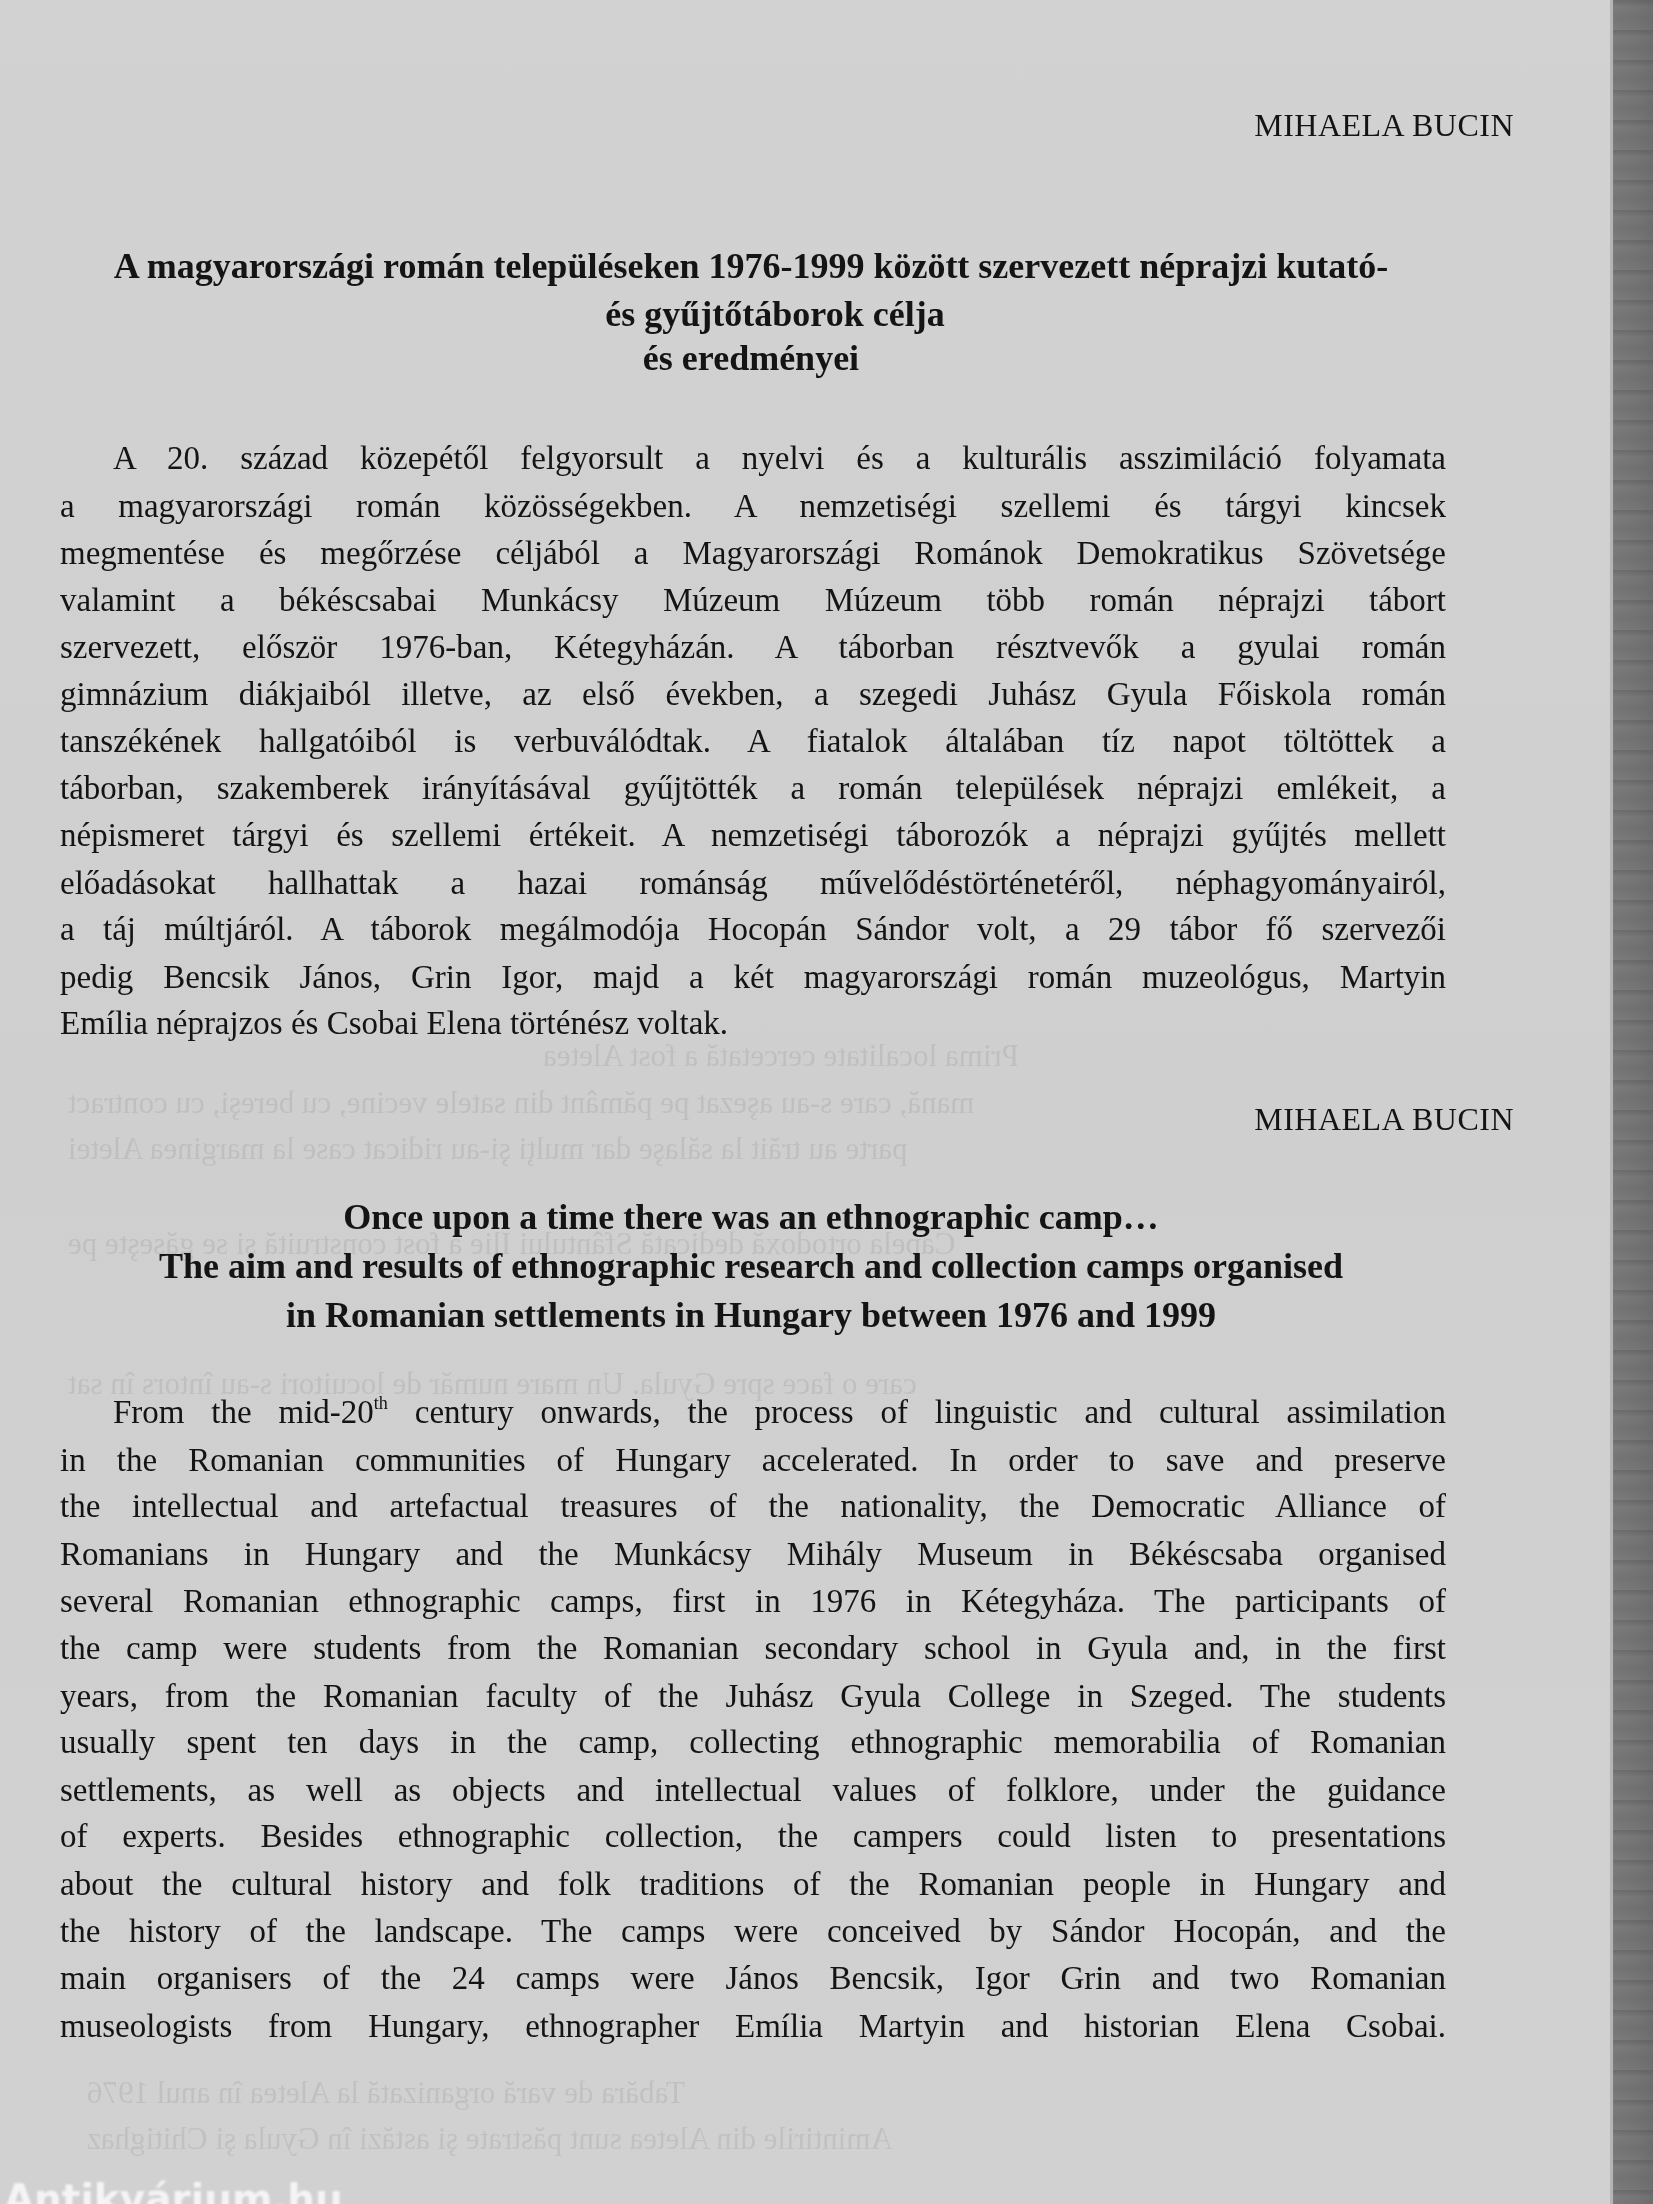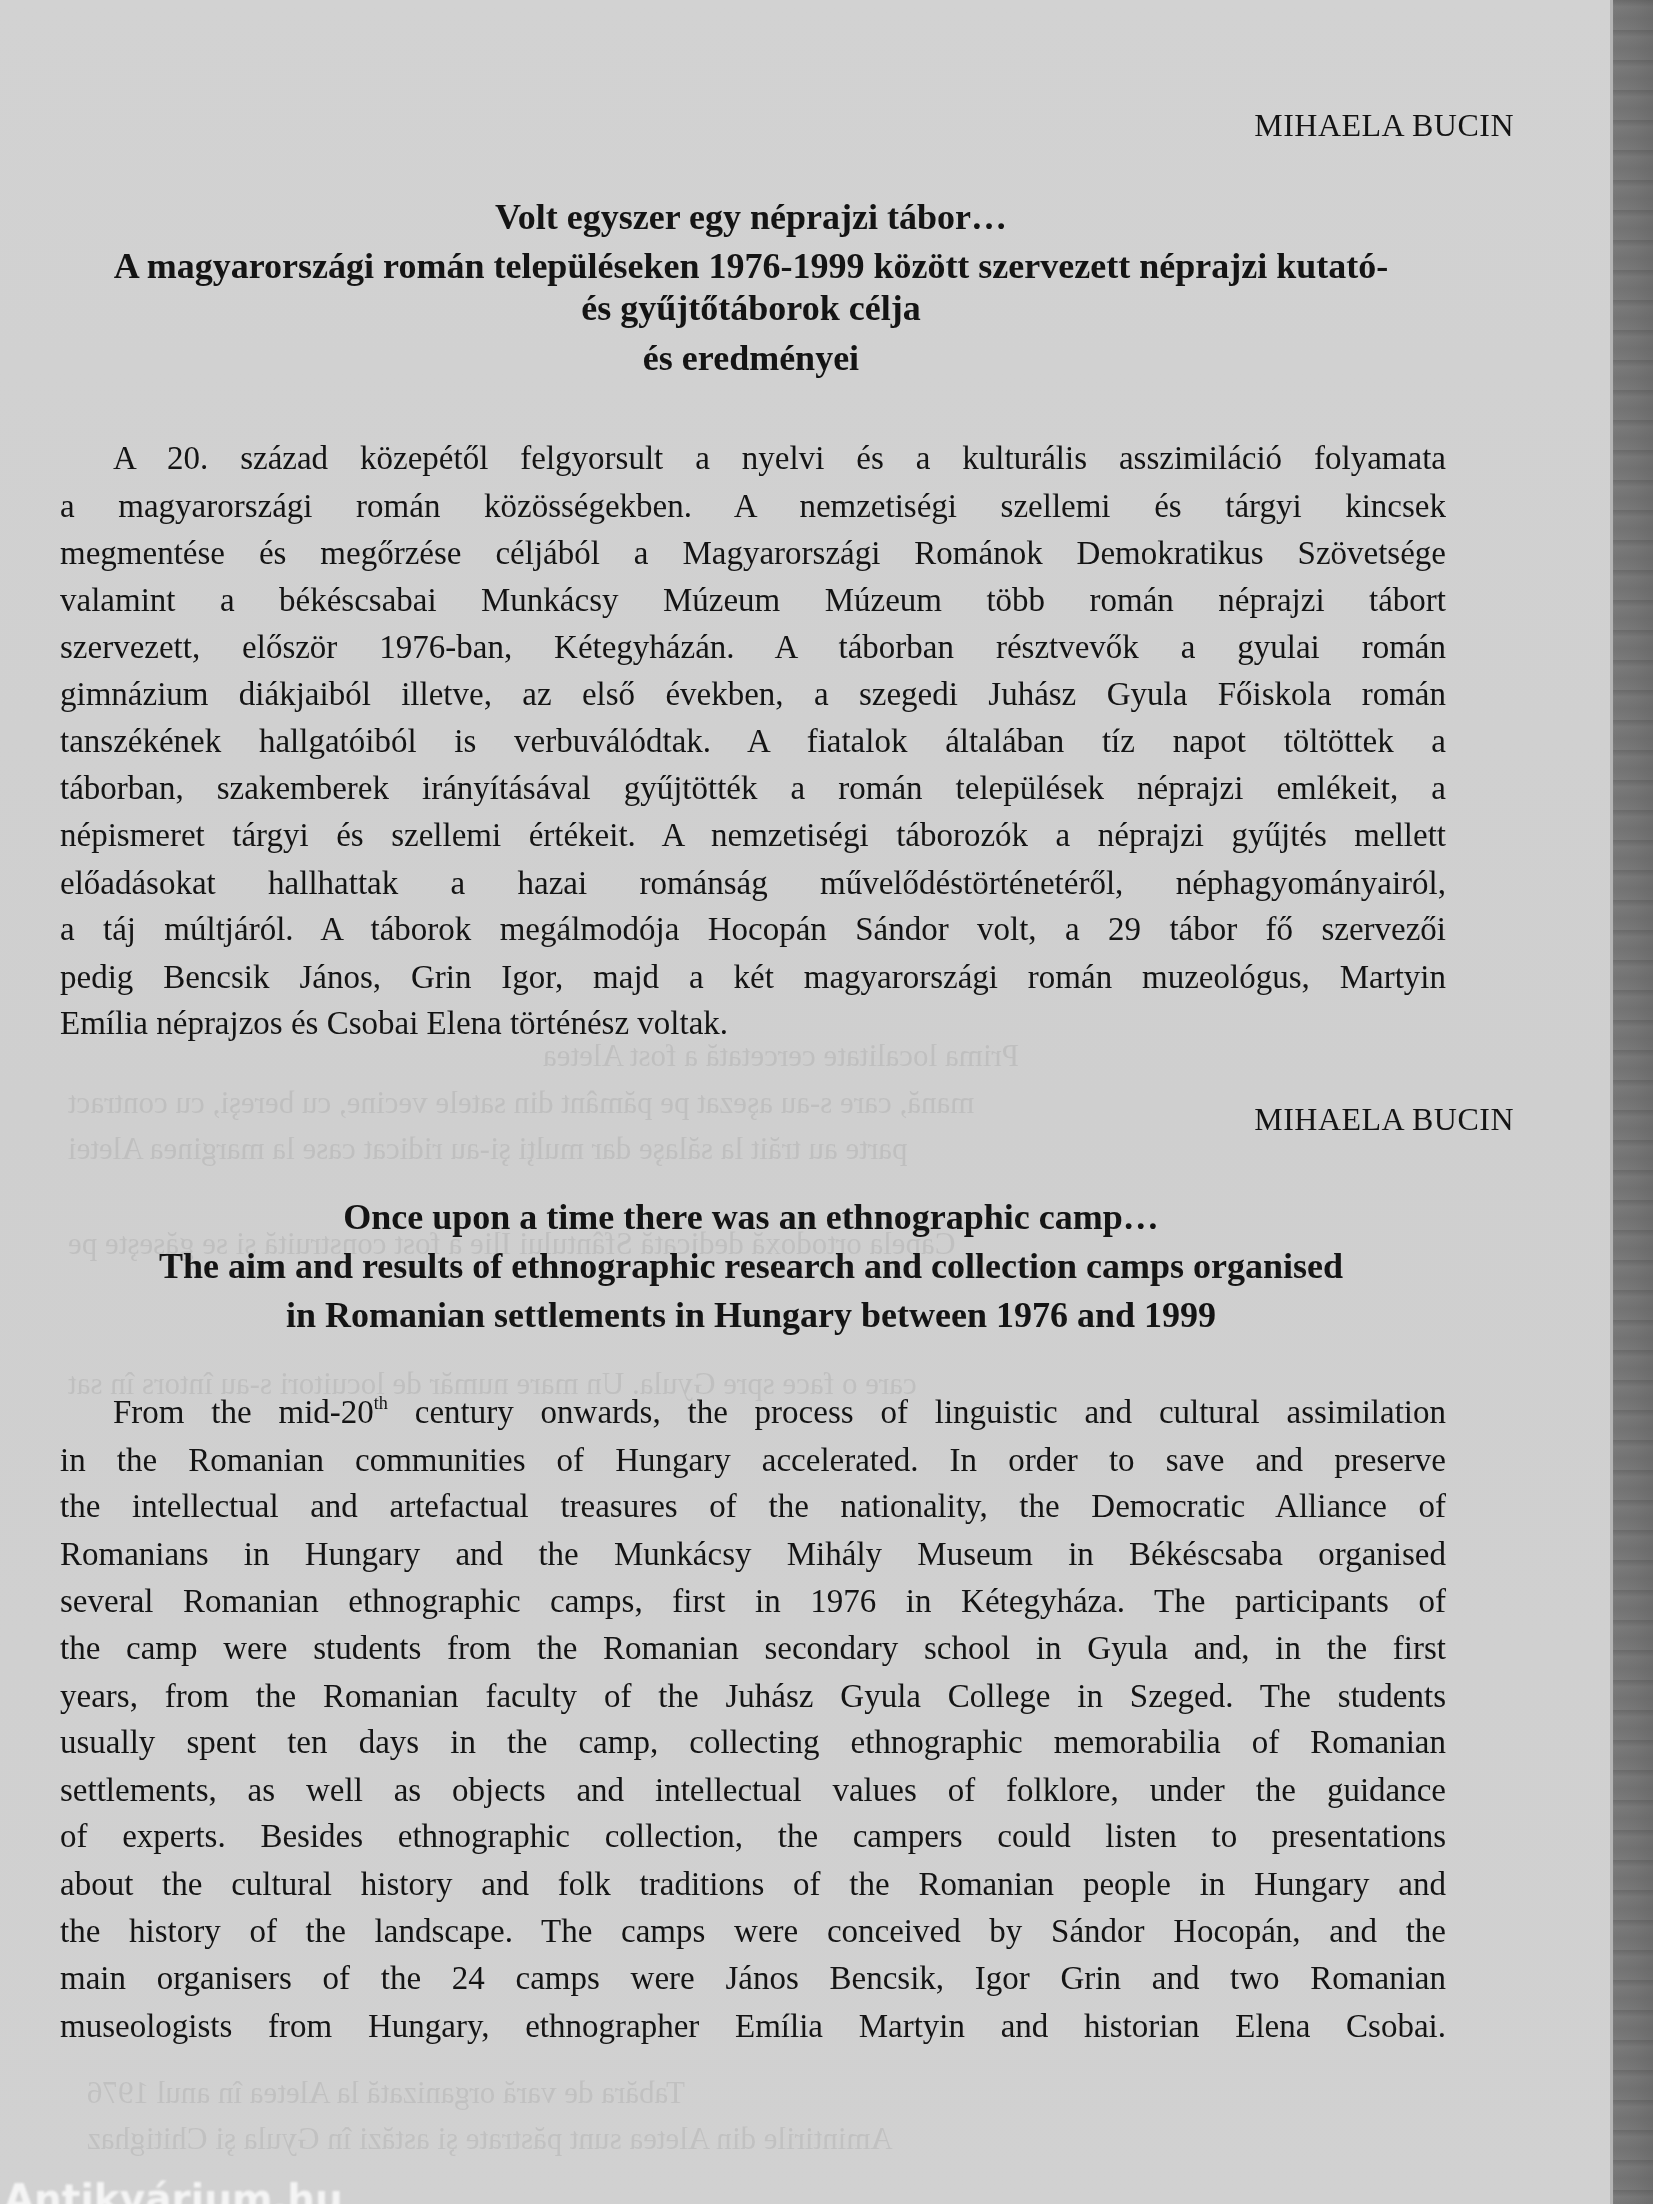--- a/index.html
+++ b/index.html
@@ -110,23 +110,22 @@
   <div class="ghost" style="left:543px; top:1040px;">Prima localitate cercetată a fost Aletea</div>
   <div class="ghost" style="left:68px; top:1087px;">mană, care s-au aşezat pe pământ din satele vecine, cu bereşi, cu contract</div>
   <div class="ghost" style="left:68px; top:1133px;">parte au trăit la sălaşe dar mulţi şi-au ridicat case la marginea Aletei</div>
   <div class="ghost" style="left:68px; top:1228px;">Capela ortodoxă dedicată Sfântului Ilie a fost construită şi se găseşte pe</div>
   <div class="ghost" style="left:68px; top:1368px;">care o face spre Gyula. Un mare număr de locuitori s-au întors în sat</div>
   <div class="ghost" style="left:87px; top:2077px;">Tabăra de vară organizată la Aletea în anul 1976</div>
   <div class="ghost" style="left:87px; top:2123px;">Amintirile din Aletea sunt păstrate şi astăzi în Gyula şi Chitighaz</div>
 
   <div class="line author" style="top:109px;">MIHAELA BUCIN</div>
 
-  <div class="line title" style="top:199px;">Volt egyszer egy néprajzi tábor…</div>
   <div class="line title" style="top:248px;">A magyarországi román településeken 1976-1999 között szervezett néprajzi kutató-</div>
-  <div class="line title" style="top:290px;">és gyűjtőtáborok célja</div>
+  <div class="line title" style="top:296px;padding-left:24px;">és gyűjtőtáborok célja</div>
   <div class="line title" style="top:340px;">és eredményei</div>
 
   <div>
     <div class="line body-line indent" style="top:442px;">A 20. század közepétől felgyorsult a nyelvi és a kulturális asszimiláció folyamata</div>
     <div class="line body-line" style="top:490px;">a magyarországi román közösségekben. A nemzetiségi szellemi és tárgyi kincsek</div>
     <div class="line body-line" style="top:537px;">megmentése és megőrzése céljából a Magyarországi Románok Demokratikus Szövetsége</div>
     <div class="line body-line" style="top:584px;">valamint a békéscsabai Munkácsy Múzeum Múzeum több román néprajzi tábort</div>
     <div class="line body-line" style="top:631px;">szervezett, először 1976-ban, Kétegyházán. A táborban résztvevők a gyulai román</div>
     <div class="line body-line" style="top:678px;">gimnázium diákjaiból illetve, az első években, a szegedi Juhász Gyula Főiskola román</div>
     <div class="line body-line" style="top:725px;">tanszékének hallgatóiból is verbuválódtak. A fiatalok általában tíz napot töltöttek a</div>

